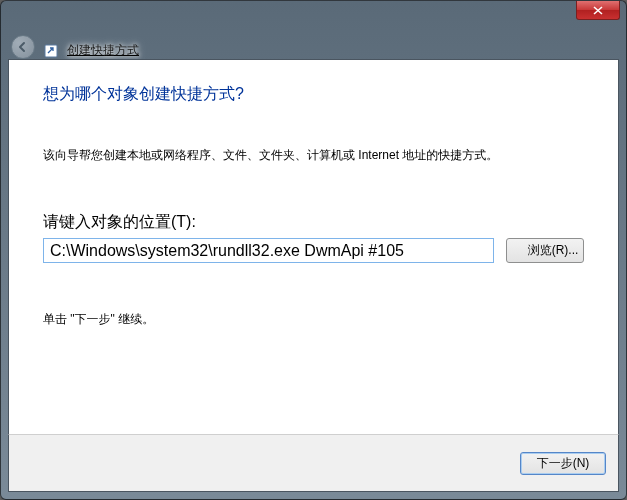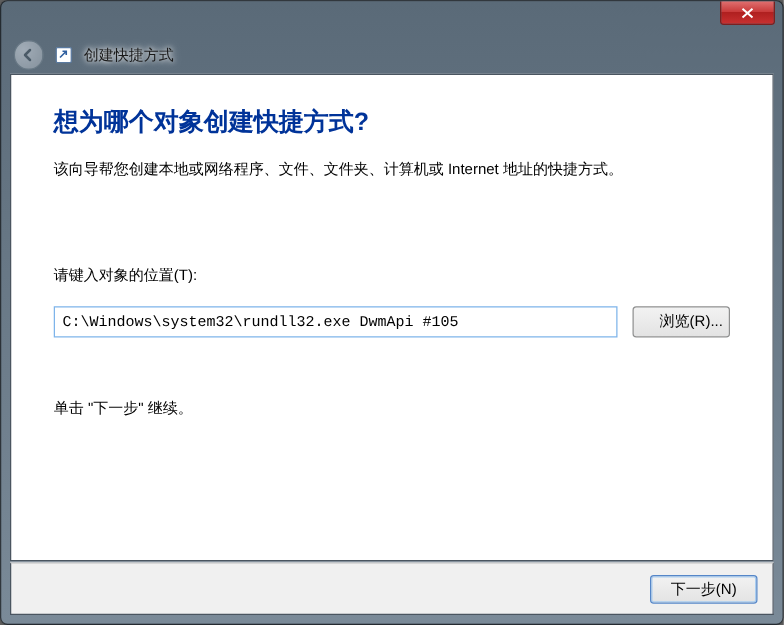--- a/index.html
+++ b/index.html
@@ -36,23 +36,24 @@
     border-radius: 0 0 3px 3px;
     display: flex;
     align-items: center;
     justify-content: center;
     cursor: pointer;
   }
   .close-btn svg { display: block; }
   .header {
     height: 30px;
     display: flex;
-    align-items: center;
+    align-items: flex-end;
     padding: 0 10px;
     gap: 8px;
+    text-decoration: underline;
   }
   .back-btn {
     width: 24px;
     height: 24px;
     border-radius: 50%;
     background: radial-gradient(circle at 30% 30%, #d0d8e0, #a0aab4);
     border: 1px solid #70808c;
     display: flex;
     align-items: center;
     justify-content: center;
@@ -76,47 +77,47 @@
     left: 7px;
     right: 7px;
     top: 58px;
     bottom: 50px;
     background: #ffffff;
     border: 1px solid #4a5560;
     padding: 24px 34px;
   }
   .heading {
     color: #003399;
-    font-size: 20px;
-    font-weight: bold;
-    margin-bottom: 16px;
+    font-size: 16px;
+    font-weight: normal;
+    margin-bottom: 42px;
   }
   .description {
     color: #000;
     font-size: 12px;
-    margin-bottom: 68px;
+    margin-bottom: 48px;
   }
   .field-label {
     color: #000;
-    font-size: 12px;
-    margin-bottom: 16px;
+    font-size: 16px;
+    margin-bottom: 5px;
   }
   .input-row {
     display: flex;
     gap: 12px;
     align-items: center;
     margin-bottom: 48px;
   }
   .path-input {
     flex: 1;
     height: 25px;
     border: 1px solid #7eb4ea;
     padding: 0 6px;
-    font-size: 12px;
-    font-family: Liberation Mono, monospace;
+    font-size: 16px;
+    font-family: Liberation Sans, sans-serif;
     outline: none;
   }
   .browse-btn {
     width: 78px;
     height: 25px;
     background: linear-gradient(#f2f2f2, #e3e3e3);
     border: 1px solid #8e8f8f;
     border-radius: 3px;
     font-size: 12px;
     font-family: inherit;
@@ -125,21 +126,21 @@
   }
   .hint {
     color: #000;
     font-size: 12px;
   }
   .footer {
     position: absolute;
     left: 7px;
     right: 7px;
     bottom: 7px;
-    height: 42px;
+    height: 58px;
     background: #f0f0f0;
     border: 1px solid #4a5560;
     border-top: 1px solid #cfcfcf;
     display: flex;
     align-items: center;
     justify-content: flex-end;
     padding: 0 12px;
     gap: 8px;
   }
   .footer button {

